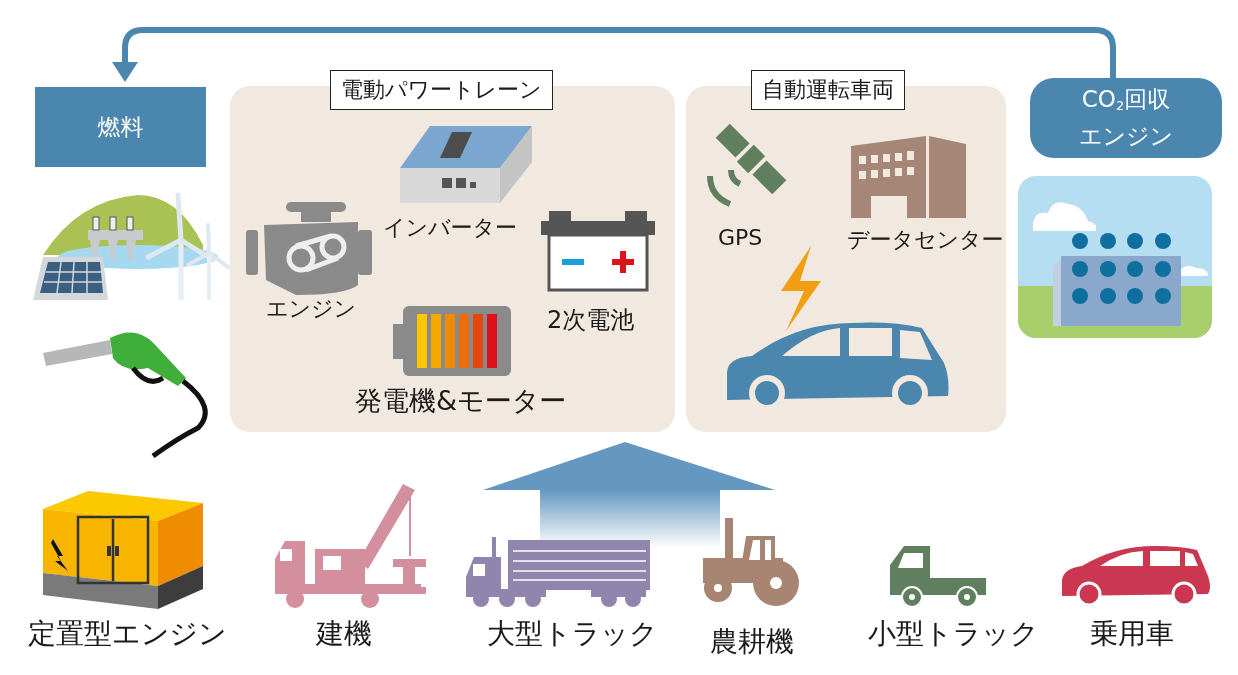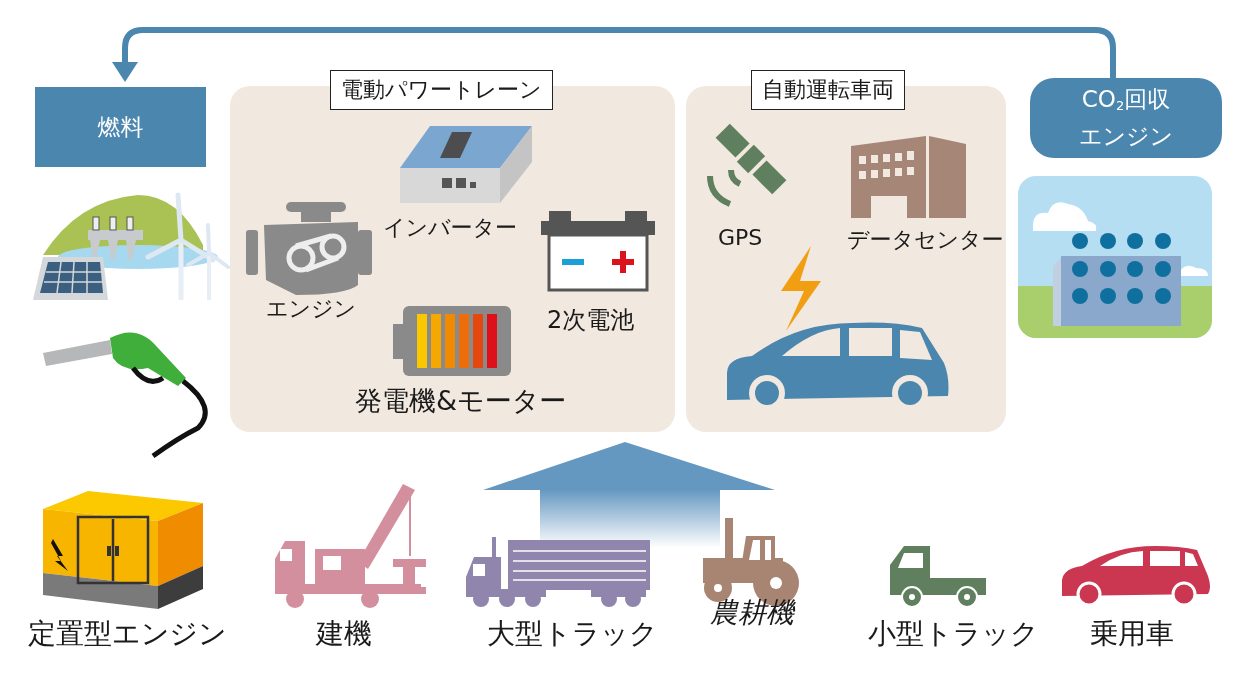--- a/index.html
+++ b/index.html
@@ -271,21 +271,21 @@
     <polygon points="43,18 72,18 72,50 38,50"></polygon>
     <rect x="0" y="40" width="80" height="25"></rect>
     <circle cx="15" cy="70" r="14"></circle>
     <circle cx="73" cy="65" r="23"></circle>
   </g>
   <polygon points="50,22 57,22 57,42 46,42" fill="#fff"></polygon>
   <rect x="62" y="22" width="6" height="20" fill="#fff"></rect>
   <circle cx="15" cy="70" r="4" fill="#fff"></circle>
     <circle cx="73" cy="65" r="6" fill="#fff"></circle>
 </svg>
-<div class="lbl" style="left:710px;top:594px;font-style:italic;">農耕機</div>
+<div class="lbl" style="left:710px;top:623px;">農耕機</div>
 
 <svg style="left:890px;top:543px" width="100" height="65">
   <path d="M0,22 L14,3 L40,3 L40,35 L96,35 L96,52 L0,52 Z" fill="#5f7f5e"></path>
   <polygon points="14,10 33,10 33,25 8,25" fill="#fff"></polygon>
   <circle cx="22" cy="54" r="10" fill="#5f7f5e" stroke="#fff" stroke-width="2"></circle>
     <circle cx="22" cy="54" r="3" fill="#fff"></circle>
   <circle cx="77" cy="54" r="10" fill="#5f7f5e" stroke="#fff" stroke-width="2"></circle>
     <circle cx="77" cy="54" r="3" fill="#fff"></circle>
 </svg>
 <div class="lbl" style="left:868px;top:615px;">小型トラック</div>

